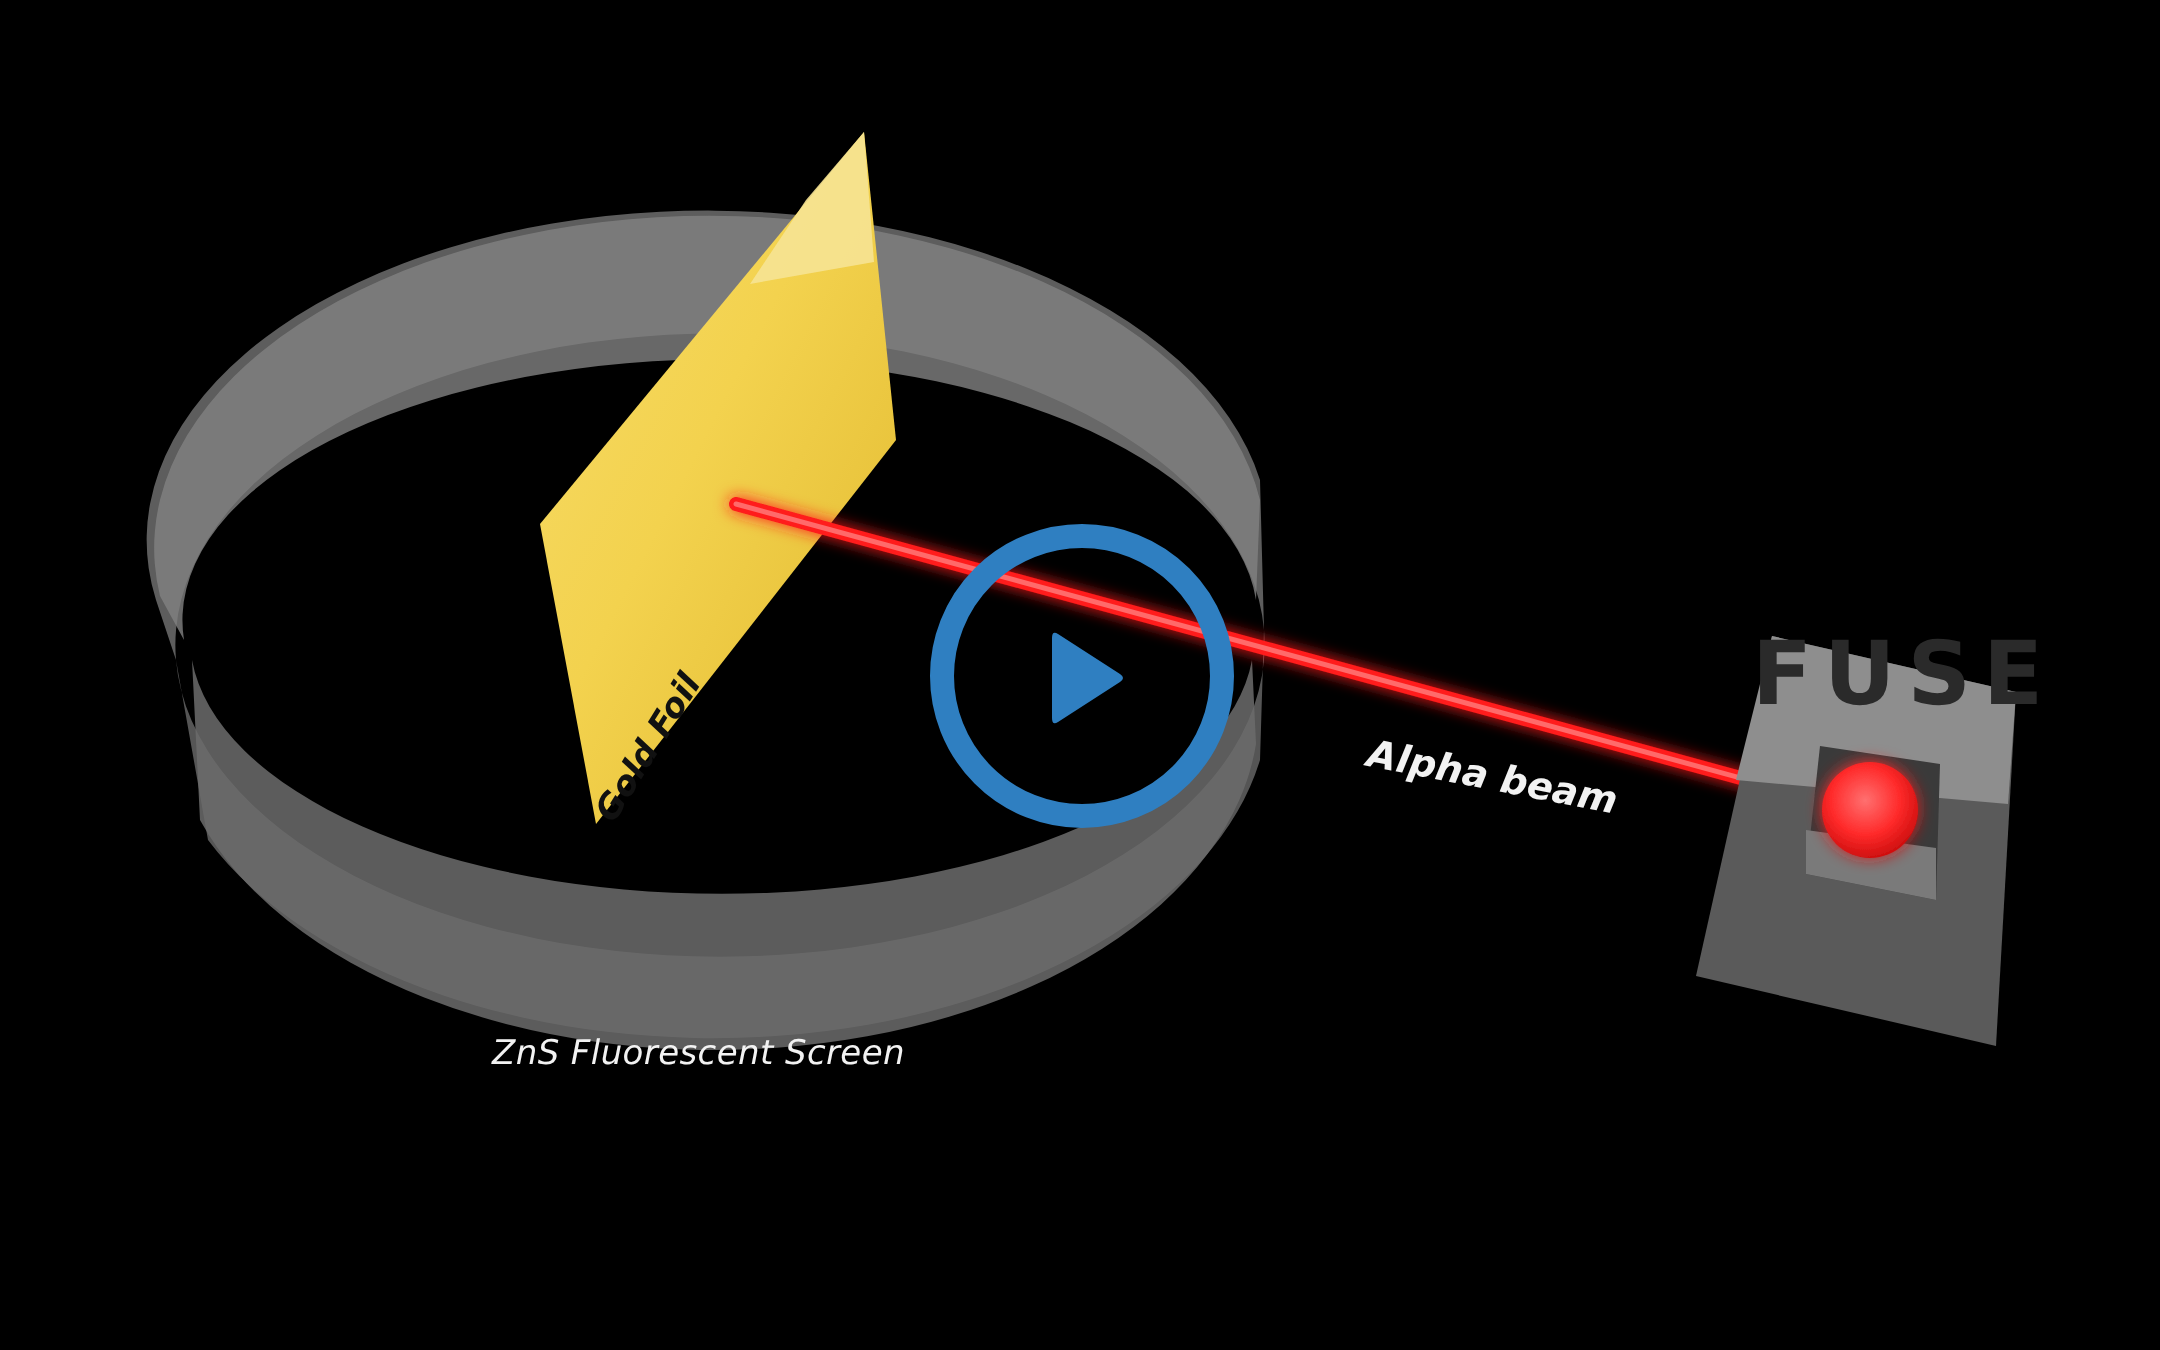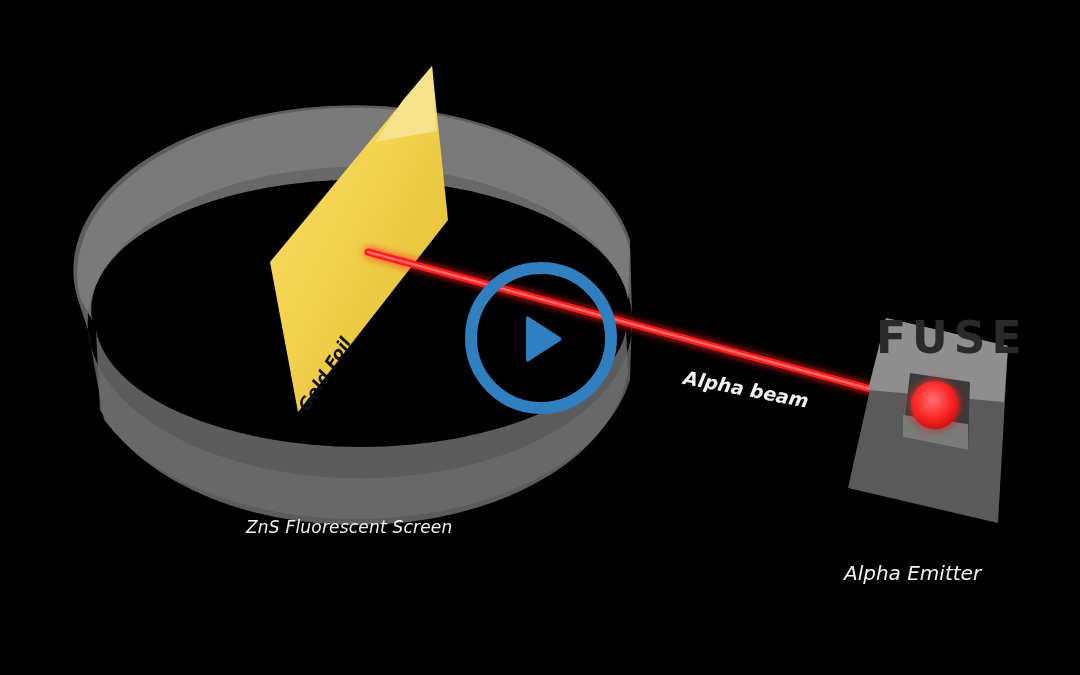--- a/index.html
+++ b/index.html
@@ -81,21 +81,20 @@
       <polygon points="903,415 968,424 968,450 903,437" fill="#7a7a7a"></polygon>
       <circle cx="935" cy="405" r="24" fill="url(#ballGrad)" filter="url(#glow)"></circle>
     </g>
   </svg>
 
   <div class="watermark">FUSE</div>
 
   <div class="label label-foil">Gold Foil</div>
   <div class="label label-beam">Alpha beam</div>
   <div class="label label-screen">ZnS Fluorescent Screen</div>
-  <div class="label label-emitter">Alpha Emitter</div>
 
   <div class="play-button" role="button" aria-label="Play">
     <svg width="158" height="158" viewBox="0 0 158 158">
       <circle cx="79" cy="79" r="70" fill="none" stroke="#2f7fc1" stroke-width="12"></circle>
       <path d="M 67 58 Q 64 56 64 60 L 64 100 Q 64 104 67 102 L 98 82 Q 101 80 98 78 Z" fill="#2f7fc1"></path>
     </svg>
   </div>
 
 </div>
 

